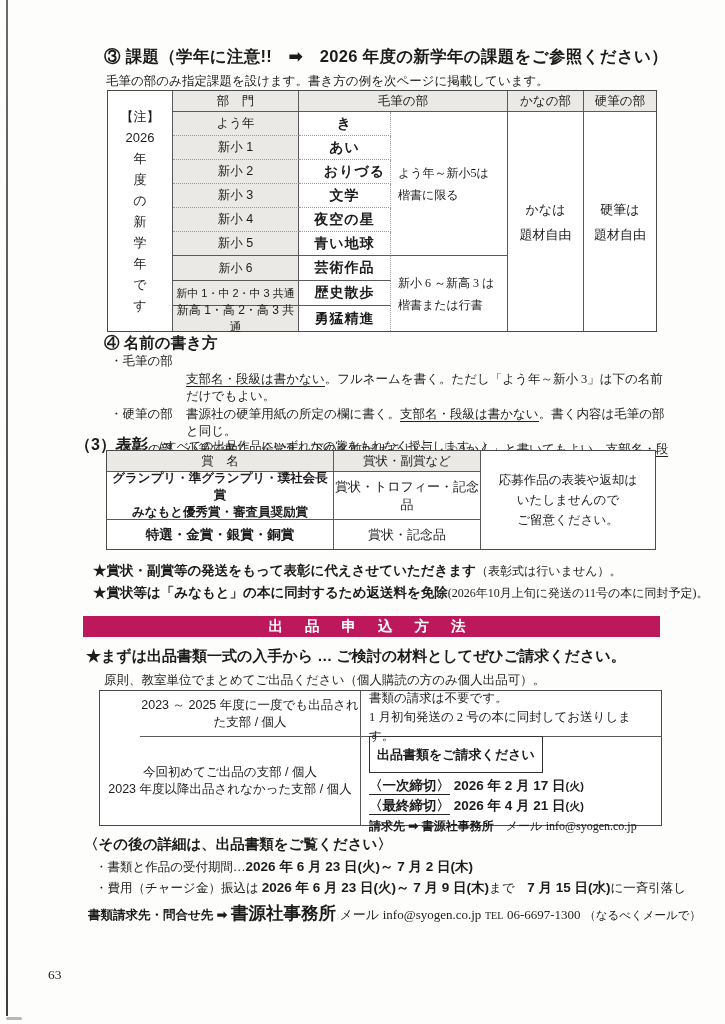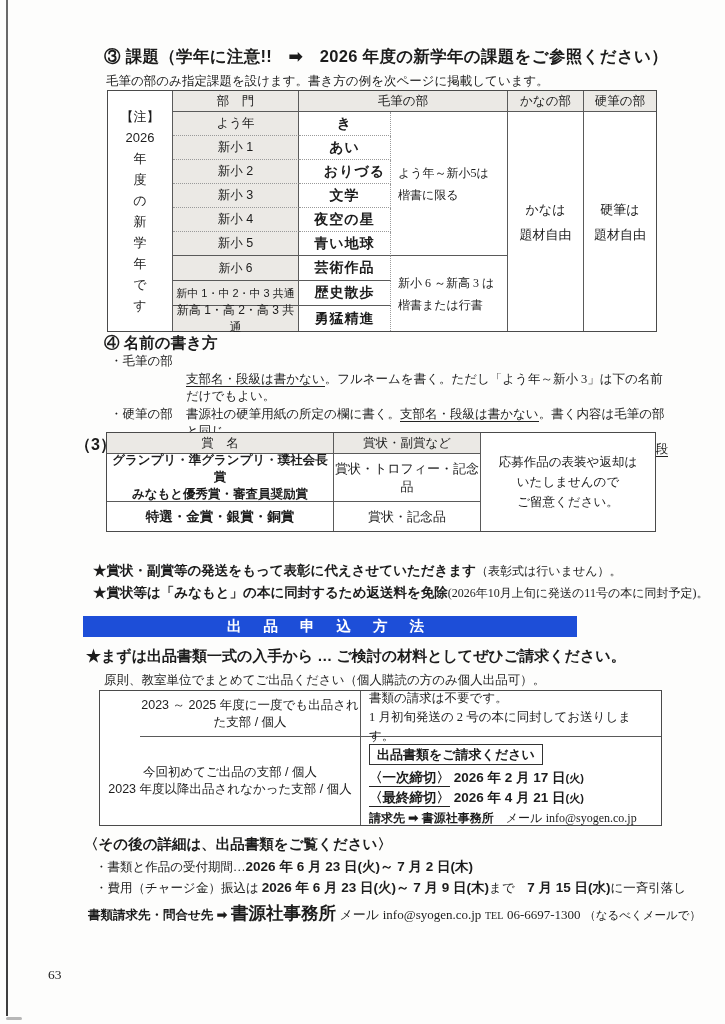--- a/index.html
+++ b/index.html
@@ -41,52 +41,52 @@
   .span2{flex-direction:column;line-height:25px;font-size:13px;}
 
   
   .namae-list{top:353px;left:110px;width:560px;font-size:12.5px;line-height:17.5px;}
   .n-item{display:flex;}
   .n-label{width:76px;flex:none;}
   .n-text{flex:1;}
 
   
   .hyosho-table{
-    top:432px;left:106px;display:grid;
+    top:450px;left:106px;display:grid;
     grid-template-columns:227px 147px 174px;
     grid-template-rows:21px 48px 29px;
     border:1.5px solid #4a4a4a;background:#fff;
   }
   .hdr{background:#ebe9e5;font-size:12.5px;}
   .award-name{flex-direction:column;font-weight:bold;font-size:12.5px;line-height:17px;}
   .prize{font-size:13px;}
   .side-note{flex-direction:column;font-size:12.5px;line-height:20px;}
 
   .star-note{left:93px;font-size:13.5px;}
   .star-note .b{font-weight:bold;font-size:13.5px;}
   .star-note .n{font-family:"Liberation Serif",serif;font-weight:normal;font-size:12px;}
 
   
   .banner{
-    top:616px;left:83px;width:494px;height:21px;background:#1d4ed8;
+    top:616px;left:83px;width:577px;height:21px;background:#be185d;
     color:#fff;font-size:14.5px;font-weight:bold;letter-spacing:9px;
     display:flex;align-items:center;justify-content:center;
   }
   .lead-bold{top:647px;left:86px;font-size:15px;font-weight:bold;}
   .lead-sub{top:672px;left:104px;font-size:12.5px;}
 
   
   .app-table{
     top:690px;left:99px;display:grid;
     grid-template-columns:261px 300px;grid-template-rows:46px 88px;
     border:1.5px solid #4a4a4a;background:#fff;
   }
   .app-left{flex-direction:column;font-size:12.5px;line-height:17px;}
   .app-right{align-items:flex-start;flex-direction:column;justify-content:center;padding:3px 8px;font-size:12.5px;line-height:19px;text-align:left;margin-top:8px;}
-  .boxed{display:inline-block;border:1.5px solid #333;padding:0px 7px;font-size:13px;font-weight:bold;margin:2px 0 3px 0;}
+  .boxed{display:inline-block;border:1.5px solid #333;padding:8px 7px;font-size:13px;font-weight:bold;margin:2px 0 3px 0;}
   .deadline{font-size:13.5px;font-weight:bold;line-height:20px;}
   .deadline .day{font-size:11px;}
   .req-line{font-size:12px;font-weight:bold;line-height:20px;}
   .req-line .mail{font-family:"Liberation Serif",serif;font-weight:normal;}
 
   .details-h{top:835px;left:84px;font-size:14.5px;font-weight:bold;}
   .detail{left:95px;font-size:12.5px;}
   .detail .b{font-family:"Liberation Sans",sans-serif;font-weight:bold;font-size:13.5px;}
 
   .contact{top:901px;left:88px;font-size:13px;}

